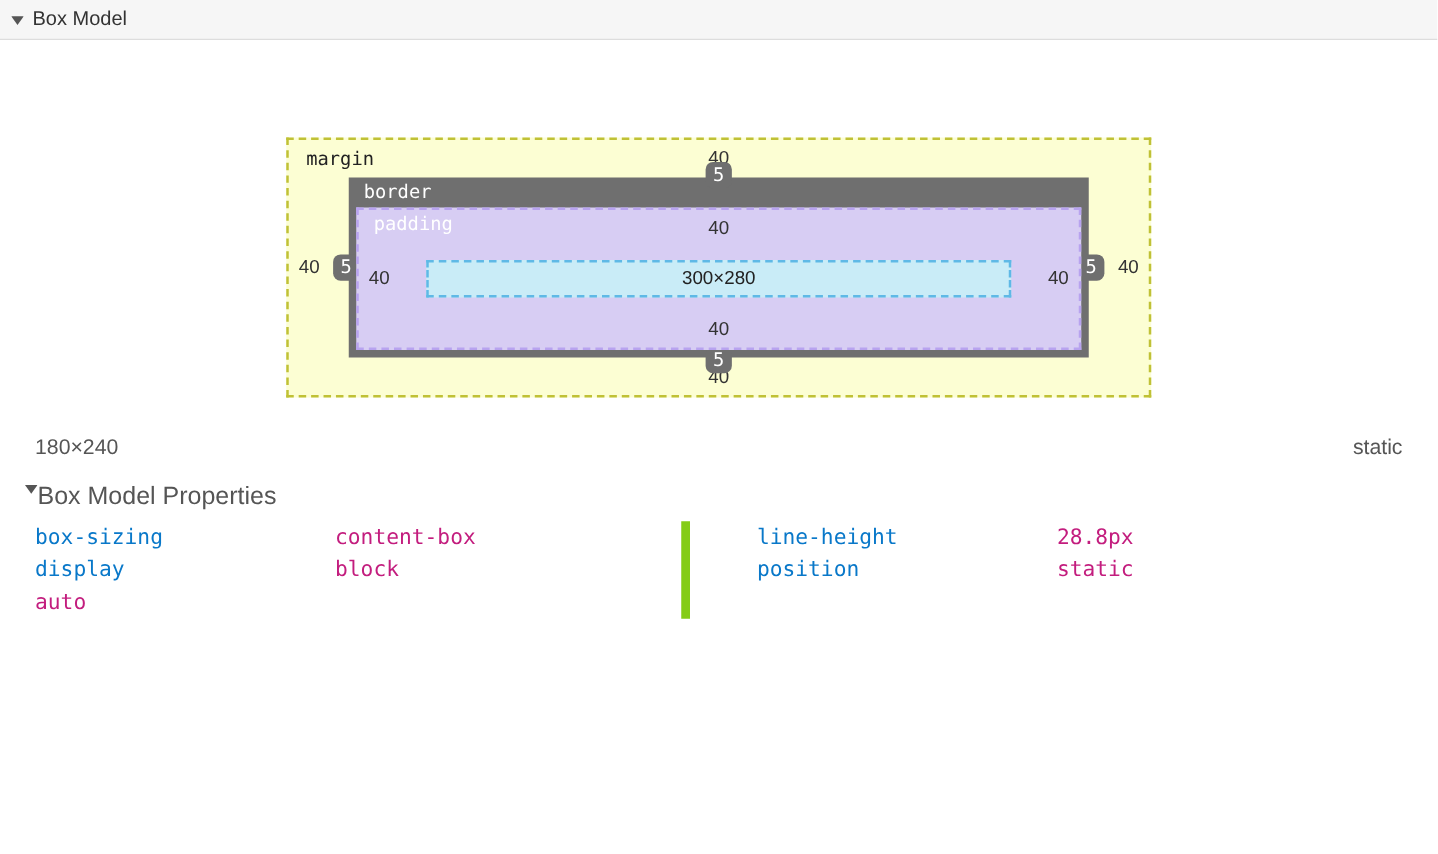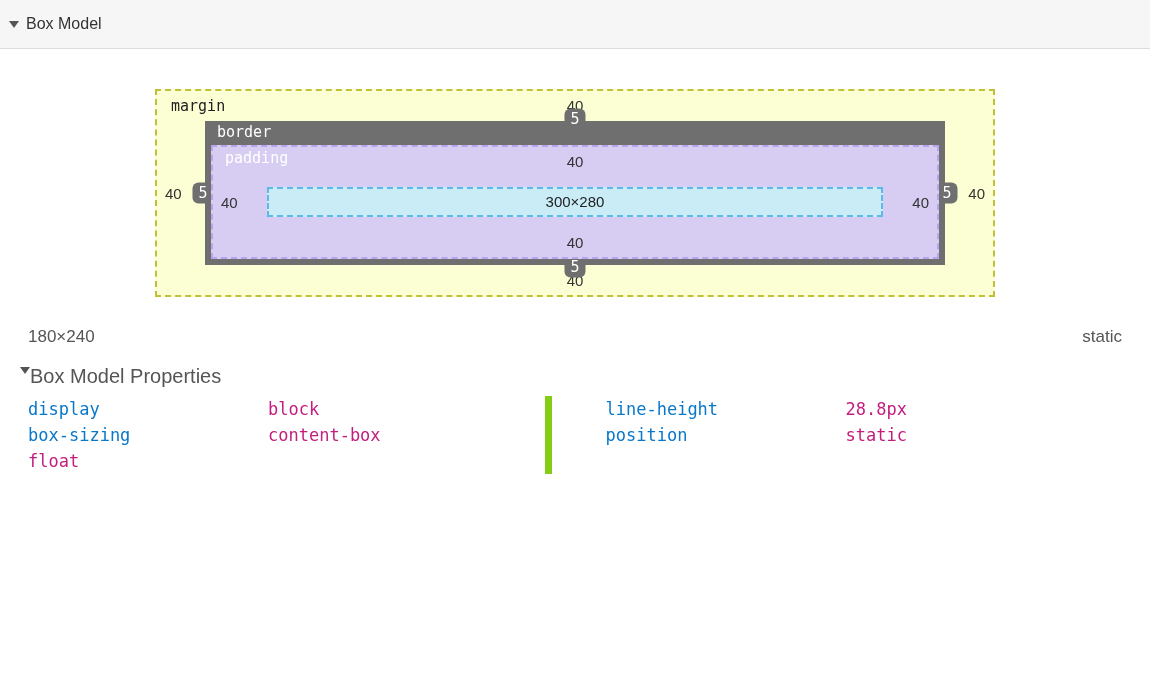--- a/index.html
+++ b/index.html
@@ -10,21 +10,21 @@
     font-size: 14px;
     background: #fff;
     color: #222;
   }
   .mono { font-family: Liberation Sans, sans-serif; }
 
   
   .section-header {
     display: flex;
     align-items: center;
-    height: 49px;
+    height: 32px;
     padding: 0 8px;
     background: #f6f6f6;
     border-bottom: 1px solid #ddd;
     font-size: 16px;
     color: #333;
     user-select: none;
   }
   .section-header .twisty {
     width: 12px;
     height: 12px;
@@ -45,21 +45,22 @@
 
   
   .diagram-wrap {
     display:flex;
     justify-content:center;
     padding: 40px 0 20px;
   }
   .bm {
     font-family: "Consolas","Menlo",monospace;
     font-size: 15px;
-    width: 840px;
+    width: 692px;
+    margin-top: 38px;
   }
   .bm .layer {
     position: relative;
   }
   .bm .layer-label {
     position: absolute;
     top: 6px;
     left: 14px;
     font-size: 15px;
   }
@@ -206,29 +207,29 @@
     <svg width="10" height="10" viewBox="0 0 10 10">
         <polygon points="0,2 10,2 5,9" fill="#555"></polygon>
       </svg>
   </span>
   <span>Box Model Properties</span>
 </div>
 
 <div class="props">
   <div class="props-col">
     <div class="prop-row">
+      <span class="prop-name">box-sizing</span>
+      <span class="prop-val">content-box</span>
+    </div>
+    <div class="prop-row">
       <span class="prop-name">display</span>
       <span class="prop-val">block</span>
     </div>
     <div class="prop-row">
-      <span class="prop-name">box-sizing</span>
-      <span class="prop-val">content-box</span>
-    </div>
-    <div class="prop-row">
-      <span class="prop-val">float</span>
+      <span class="prop-val">auto</span>
     </div>
   </div>
   <div class="props-col right">
     <div class="prop-row">
       <span class="prop-name">line-height</span>
       <span class="prop-val">28.8px</span>
     </div>
     <div class="prop-row">
       <span class="prop-name">position</span>
       <span class="prop-val">static</span>

